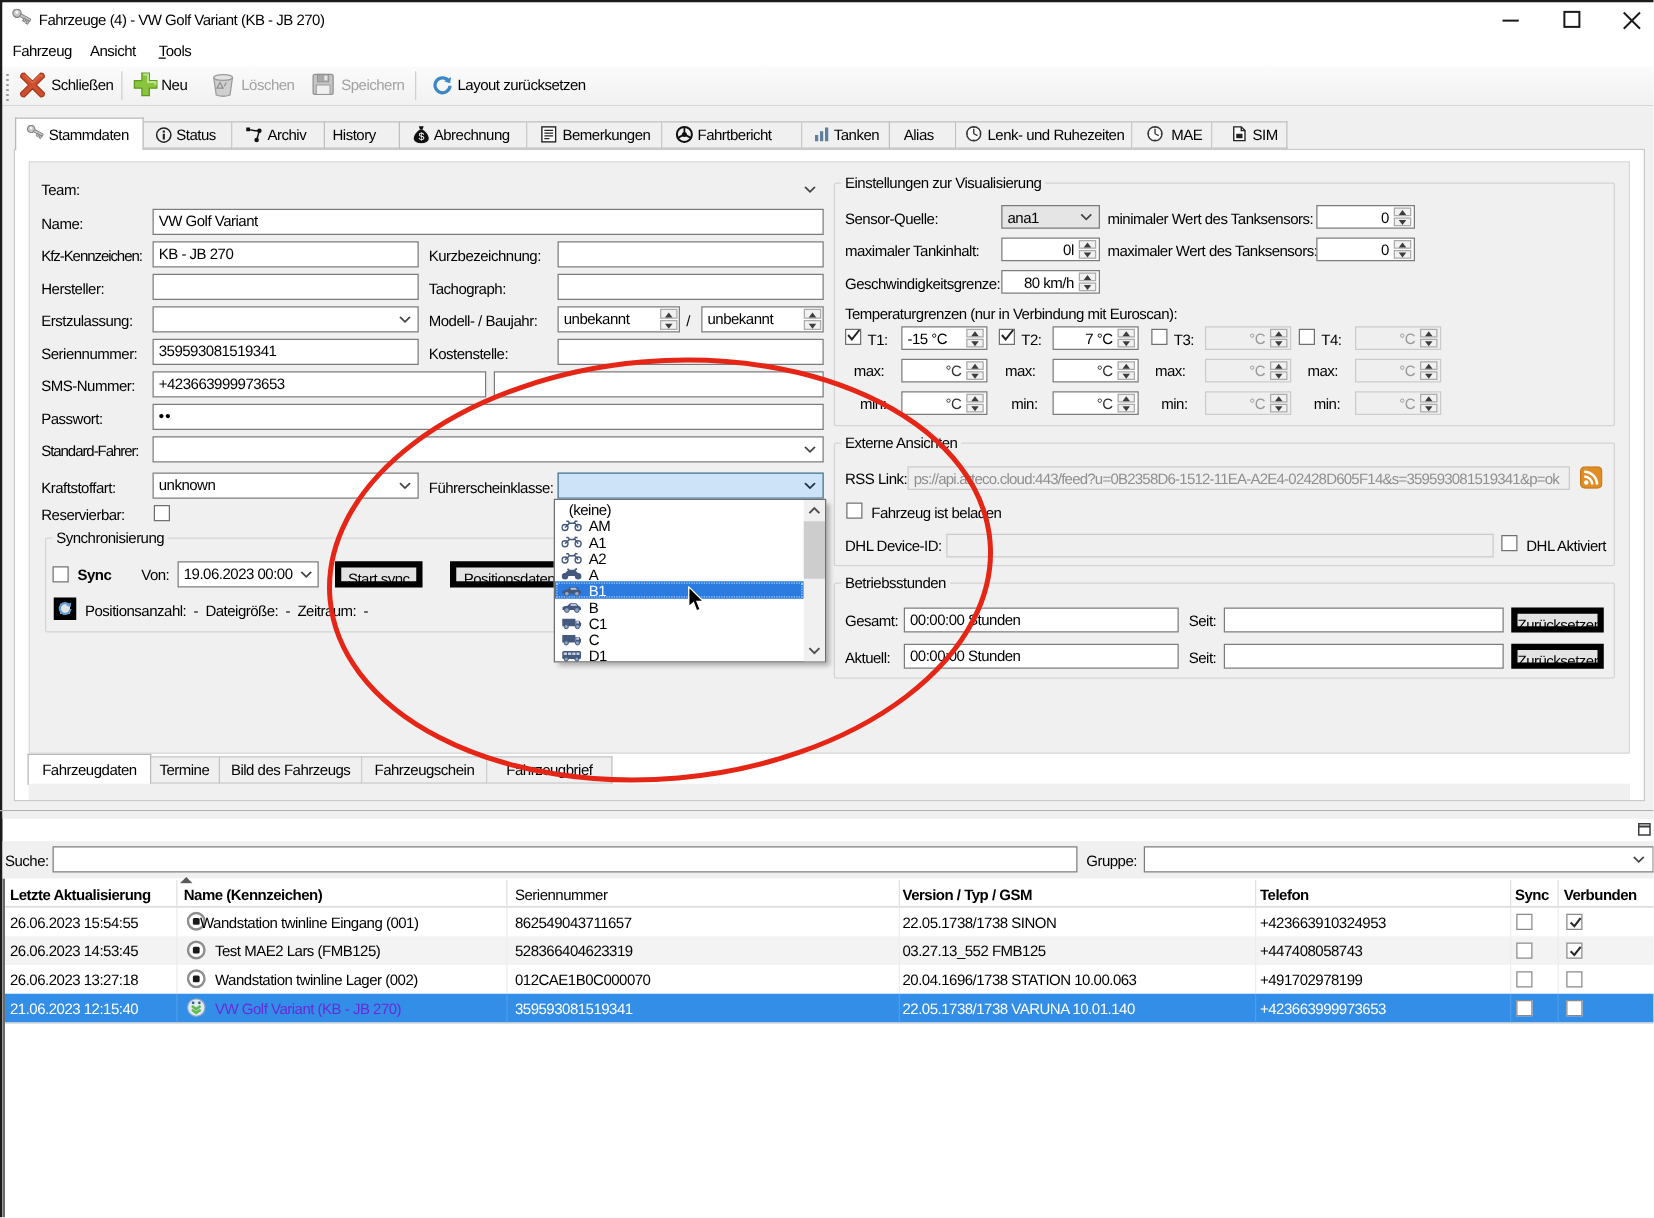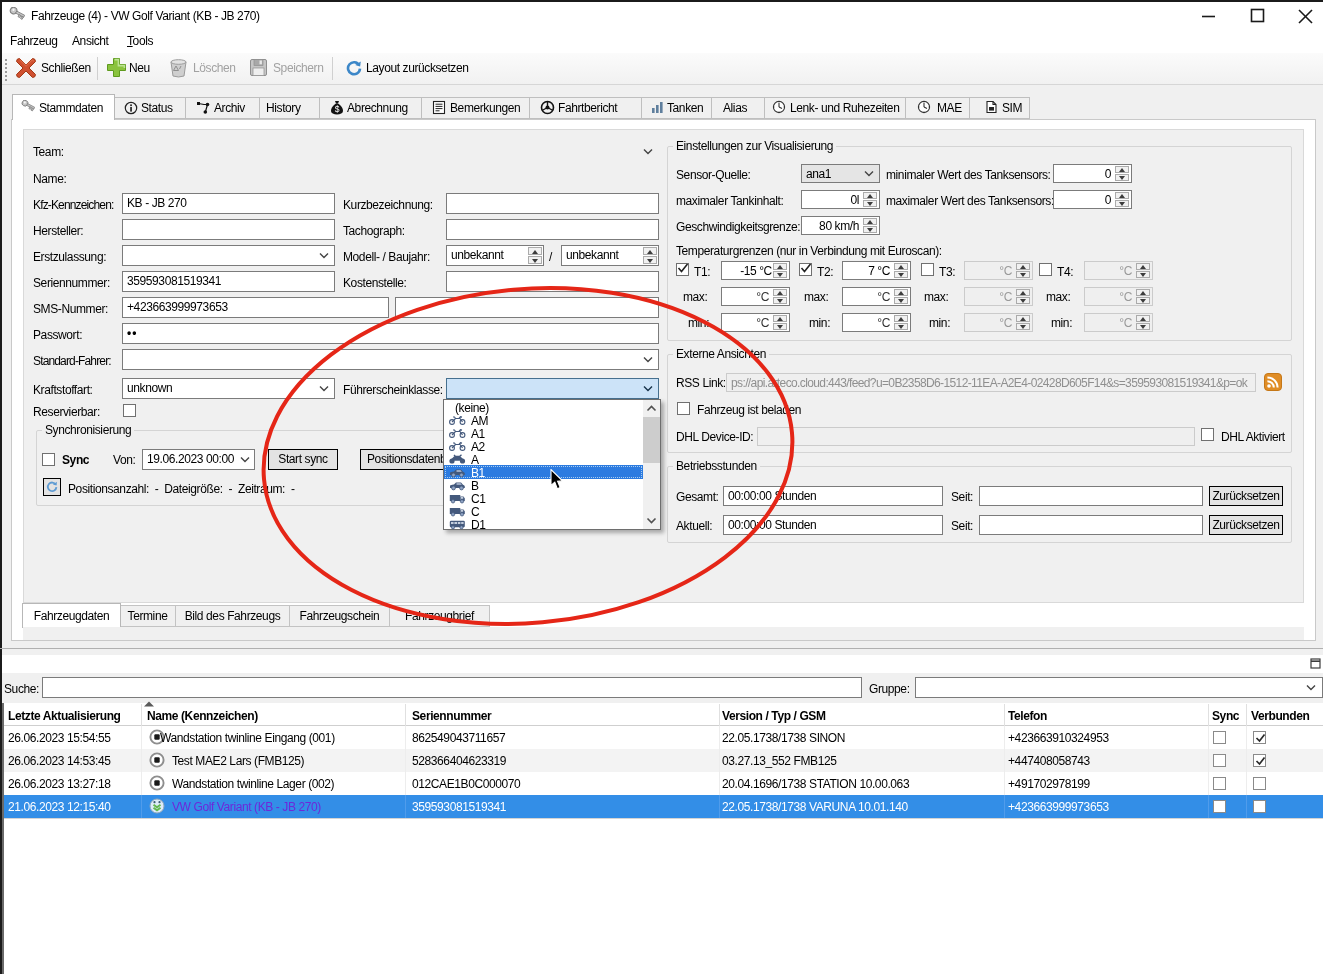--- a/index.html
+++ b/index.html
@@ -4,21 +4,21 @@
 <style>
 *{margin:0;padding:0;box-sizing:border-box}
 html,body{width:1323px;height:974px}
 body{font-family:"Liberation Sans",sans-serif;font-size:12px;color:#000;letter-spacing:-0.4px}
 #w{position:relative;width:1323px;height:974px;background:#fff;overflow:hidden}
 .ab{position:absolute}
 .lbl{position:absolute;white-space:nowrap;line-height:14px}
 .tb{position:absolute;background:#fff;border:1px solid #7b7b7b;line-height:18px;padding:0 4px;white-space:nowrap;overflow:hidden}
 .dis{background:#efefef;border:1px solid #cbcbcb;color:#8a8a8a}
 .ck{position:absolute;width:13px;height:13px;background:#fff;border:1px solid #707070}
-.btn{position:absolute;background:#e3e3e3;border:1px solid #000000;text-align:center;line-height:17px;white-space:nowrap}
+.btn{position:absolute;background:#e3e3e3;border:5px solid #000000;text-align:center;line-height:17px;white-space:nowrap}
 .grp{position:absolute;border:1px solid #d4d4d4;border-radius:2px}
 .grpl{position:absolute;background:#f0f0f0;padding:0 3px;line-height:13px;white-space:nowrap}
 .chv{position:absolute;width:10px;height:6px}
 .sp{position:absolute;width:14px}
 .spb{position:relative;width:14px;height:8px;background:#f1f1f1;border:1px solid #ababab;margin-bottom:0px}
 .tri-u{position:absolute;left:3px;top:2px;width:0;height:0;border-left:3.5px solid transparent;border-right:3.5px solid transparent;border-bottom:4px solid #3c3c3c}
 .tri-d{position:absolute;left:3px;top:2px;width:0;height:0;border-left:3.5px solid transparent;border-right:3.5px solid transparent;border-top:4px solid #3c3c3c}
 .tab{position:absolute;top:97px;height:22px;background:#f0f0f0;border:1px solid #bfbfbf;border-left:none;text-align:center;line-height:21px;white-space:nowrap}
 .btab{position:absolute;top:605px;height:22px;background:#f0f0f0;border:1px solid #c3c3c3;border-left:none;text-align:center;line-height:21px;white-space:nowrap}
 .vln{position:absolute;background:#e0e0e0;width:1px}
@@ -177,20 +177,21 @@
  <path d="M8 1.5 v3 h3" fill="none" stroke="#222" stroke-width="1.1"></path>
  <rect x="4" y="7" width="5" height="3.6" fill="#222"></rect>
 </svg>
 <div class="lbl" style="left:1002px;top:101px">SIM</div>
 
 <div class="lbl" style="left:33px;top:145px">Team:</div>
 <svg class="chv" style="left:643px;top:149px" viewBox="0 0 10 6">
       <path d="M1 0.5 L5 4.5 L9 0.5" fill="none" stroke="#444" stroke-width="1.4"></path>
     </svg>
 <div class="lbl" style="left:33px;top:172px">Name:</div>
+<div class="tb" style="left:122px;top:167px;width:537px;height:21px">VW Golf Variant</div>
 <div class="lbl" style="left:33px;top:198px;letter-spacing:-0.85px">Kfz-Kennzeichen:</div>
 <div class="tb" style="left:122px;top:193px;width:213px;height:21px">KB - JB 270</div>
 <div class="lbl" style="left:343px;top:198px">Kurzbezeichnung:</div>
 <div class="tb" style="left:446px;top:193px;width:213px;height:21px"></div>
 <div class="lbl" style="left:33px;top:224px">Hersteller:</div>
 <div class="tb" style="left:122px;top:219px;width:213px;height:21px"></div>
 <div class="lbl" style="left:343px;top:224px">Tachograph:</div>
 <div class="tb" style="left:446px;top:219px;width:213px;height:21px"></div>
 <div class="lbl" style="left:33px;top:250px">Erstzulassung:</div>
 <div class="tb" style="left:122px;top:245px;width:213px;height:21px"></div>
@@ -308,21 +309,21 @@
         <i class="tri-d" style="top:1px"></i>
       </div>
     </div>
 <div class="lbl" style="left:676px;top:244px">Temperaturgrenzen (nur in Verbindung mit Euroscan):</div>
 
 <div class="ck" style="left:676px;top:263px"></div>
 <svg class="ab" style="left:677px;top:263px" width="12" height="11" viewBox="0 0 12 11">
       <path d="M1.5 5 L4.5 8.5 L10.5 1" fill="none" stroke="#222" stroke-width="1.6"></path>
     </svg>
 <div class="lbl" style="left:694px;top:265px">T1:</div>
-<div class="tb" style="left:721px;top:261px;width:69px;height:19px;text-align:center;padding-right:3px">-15 °C</div>
+<div class="tb" style="left:721px;top:261px;width:69px;height:19px;text-align:left;padding-right:3px">-15 °C</div>
 <div class="sp" style="left:773px;top:263px">
       <div class="spb" style="height:7px">
         <i class="tri-u" style="top:1px"></i>
       </div>
       <div class="spb" style="height:7px;margin-top:1px">
         <i class="tri-d" style="top:1px"></i>
       </div>
     </div>
 <div class="ck" style="left:799px;top:263px"></div>
 <svg class="ab" style="left:800px;top:263px" width="12" height="11" viewBox="0 0 12 11">
@@ -581,21 +582,21 @@
 <div class="vln" style="left:405px;top:704px;height:22px"></div>
 <div class="vln" style="left:719px;top:704px;height:22px"></div>
 <div class="vln" style="left:1004px;top:704px;height:22px"></div>
 <div class="vln" style="left:1208px;top:704px;height:22px"></div>
 <div class="vln" style="left:1246px;top:704px;height:22px"></div>
 <svg class="ab" style="left:143px;top:701px" width="12" height="6" viewBox="0 0 12 6">
       <path d="M1 5.5 L6 0.5 L11 5.5 Z" fill="#5a5a5a"></path>
     </svg>
 <div class="lbl" style="left:8px;top:709px;font-weight:bold">Letzte Aktualisierung</div>
 <div class="lbl" style="left:147px;top:709px;font-weight:bold">Name (Kennzeichen)</div>
-<div class="lbl" style="left:412px;top:709px;font-weight:bold">Seriennummer</div>
+<div class="lbl" style="left:412px;top:709px;font-weight:normal">Seriennummer</div>
 <div class="lbl" style="left:722px;top:709px;font-weight:bold">Version / Typ / GSM</div>
 <div class="lbl" style="left:1008px;top:709px;font-weight:bold">Telefon</div>
 <div class="lbl" style="left:1212px;top:709px;font-weight:bold">Sync</div>
 <div class="lbl" style="left:1251px;top:709px;font-weight:bold">Verbunden</div>
 
 <svg width="0" height="0" style="position:absolute">
  <defs>
   <g id="rec">
    <circle cx="8" cy="8" r="6.6" fill="#fff" stroke="#8e8e8e" stroke-width="1.9"></circle>
    <rect x="5.3" y="5.3" width="5.4" height="5.4" rx="1.2" fill="#1a1a1a"></rect>

